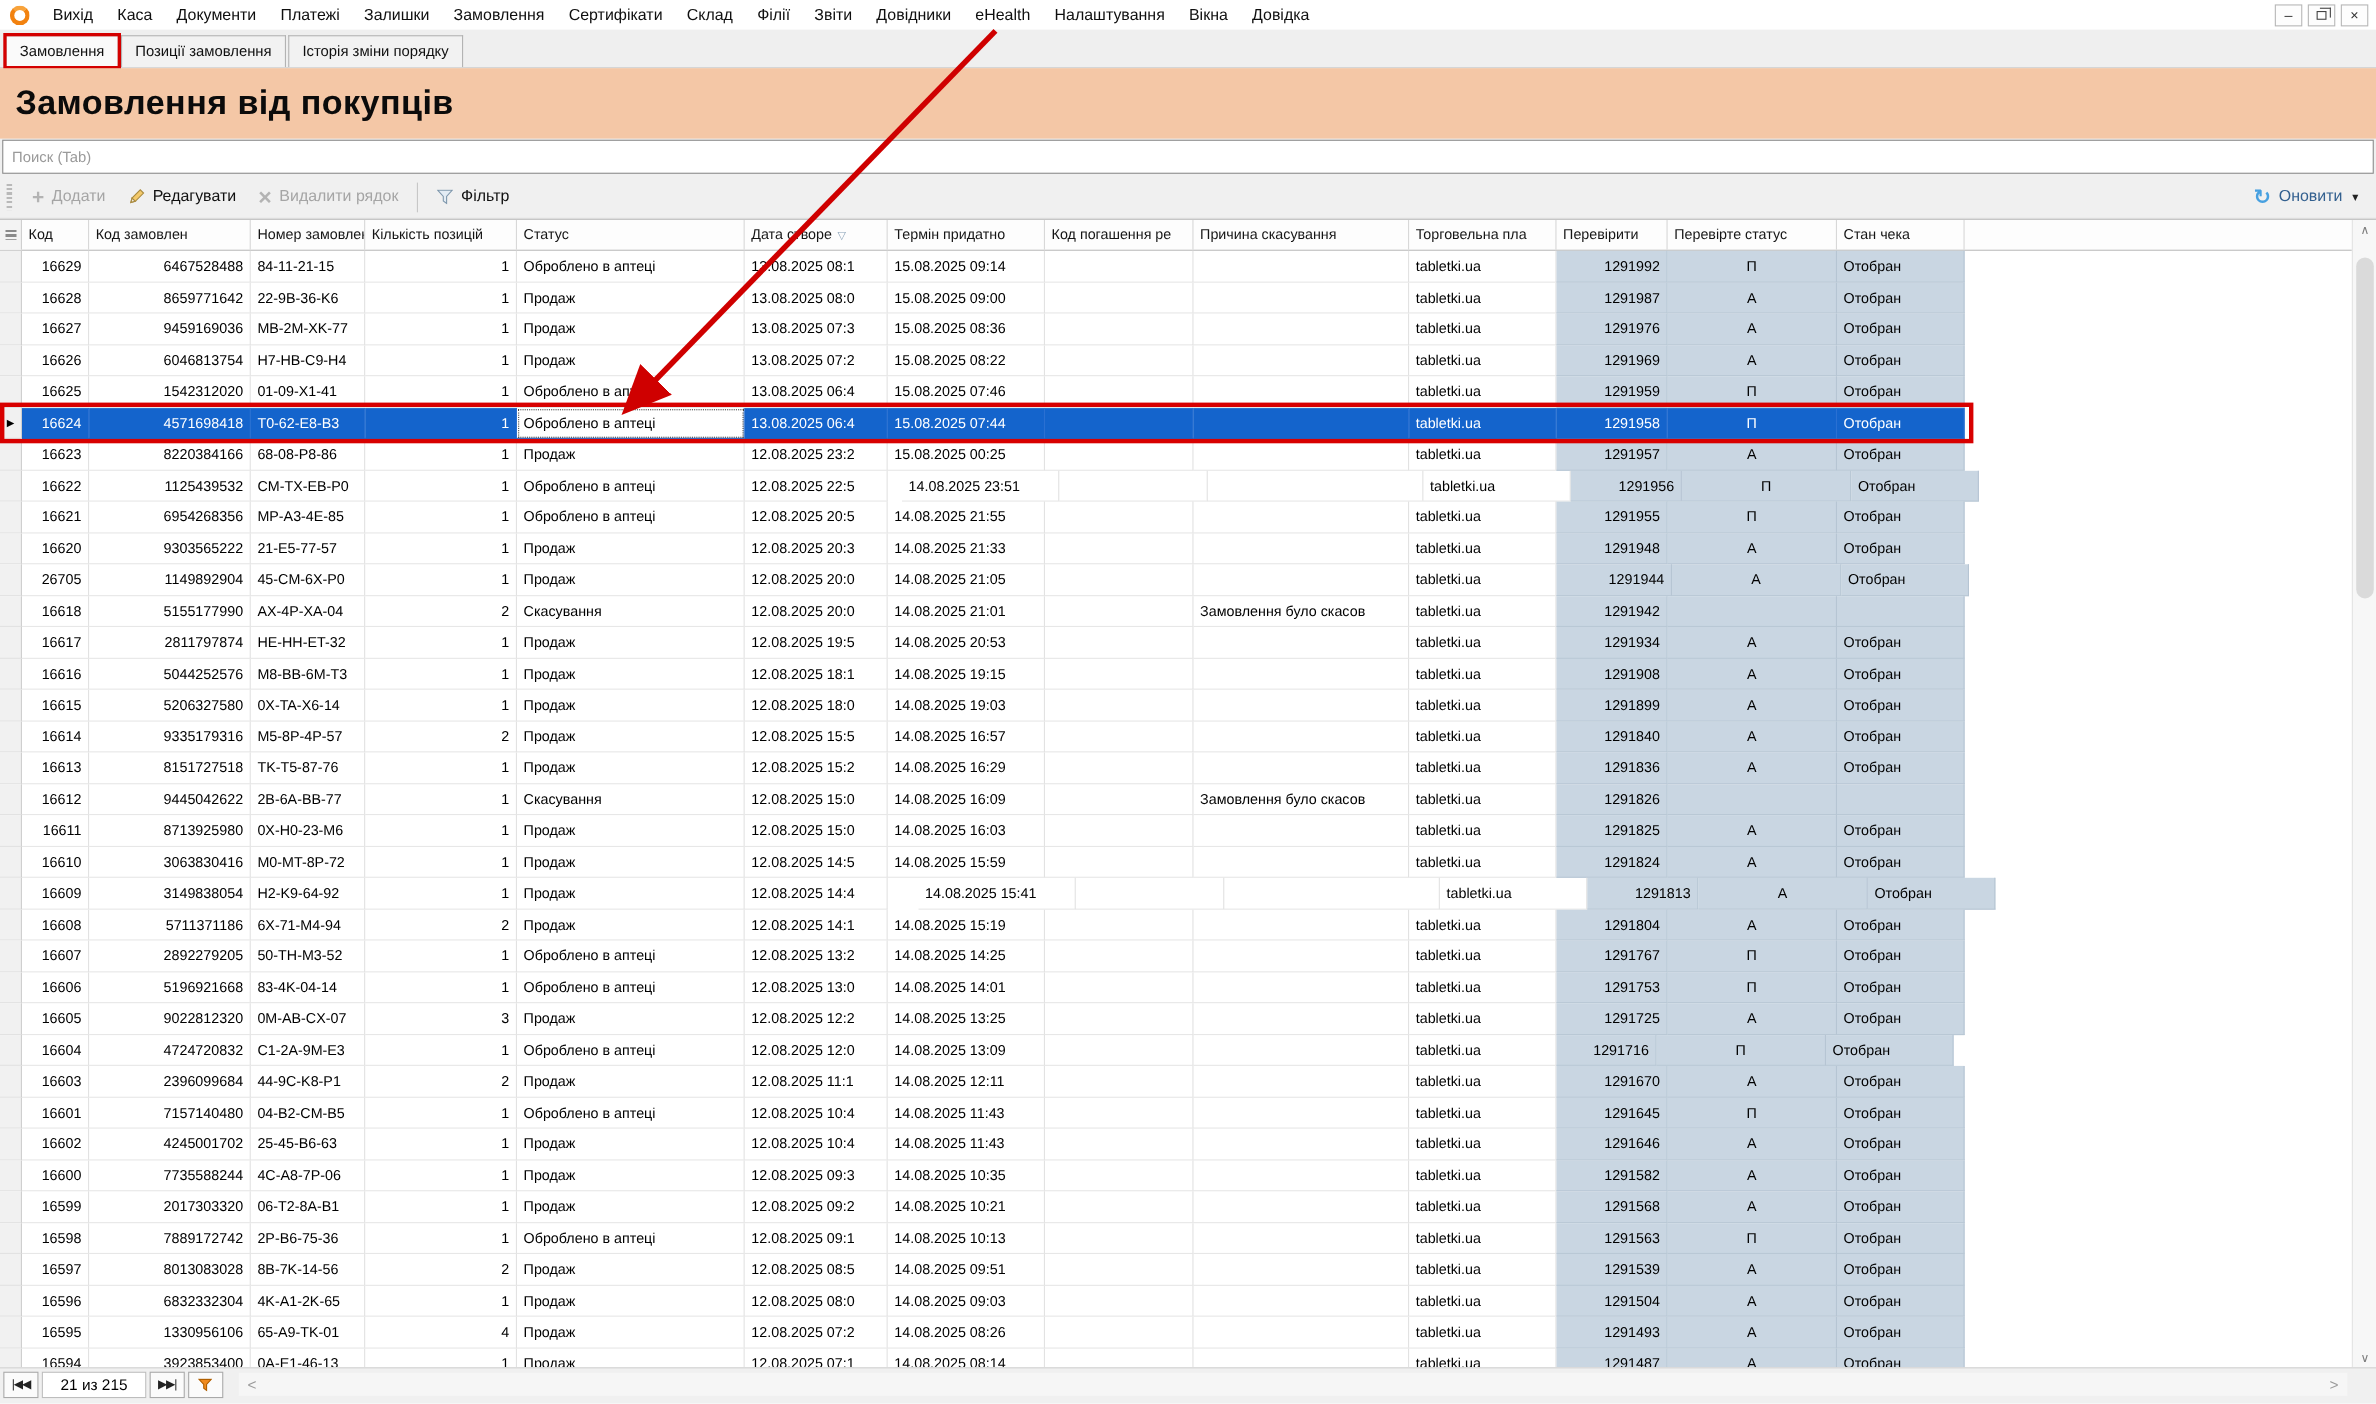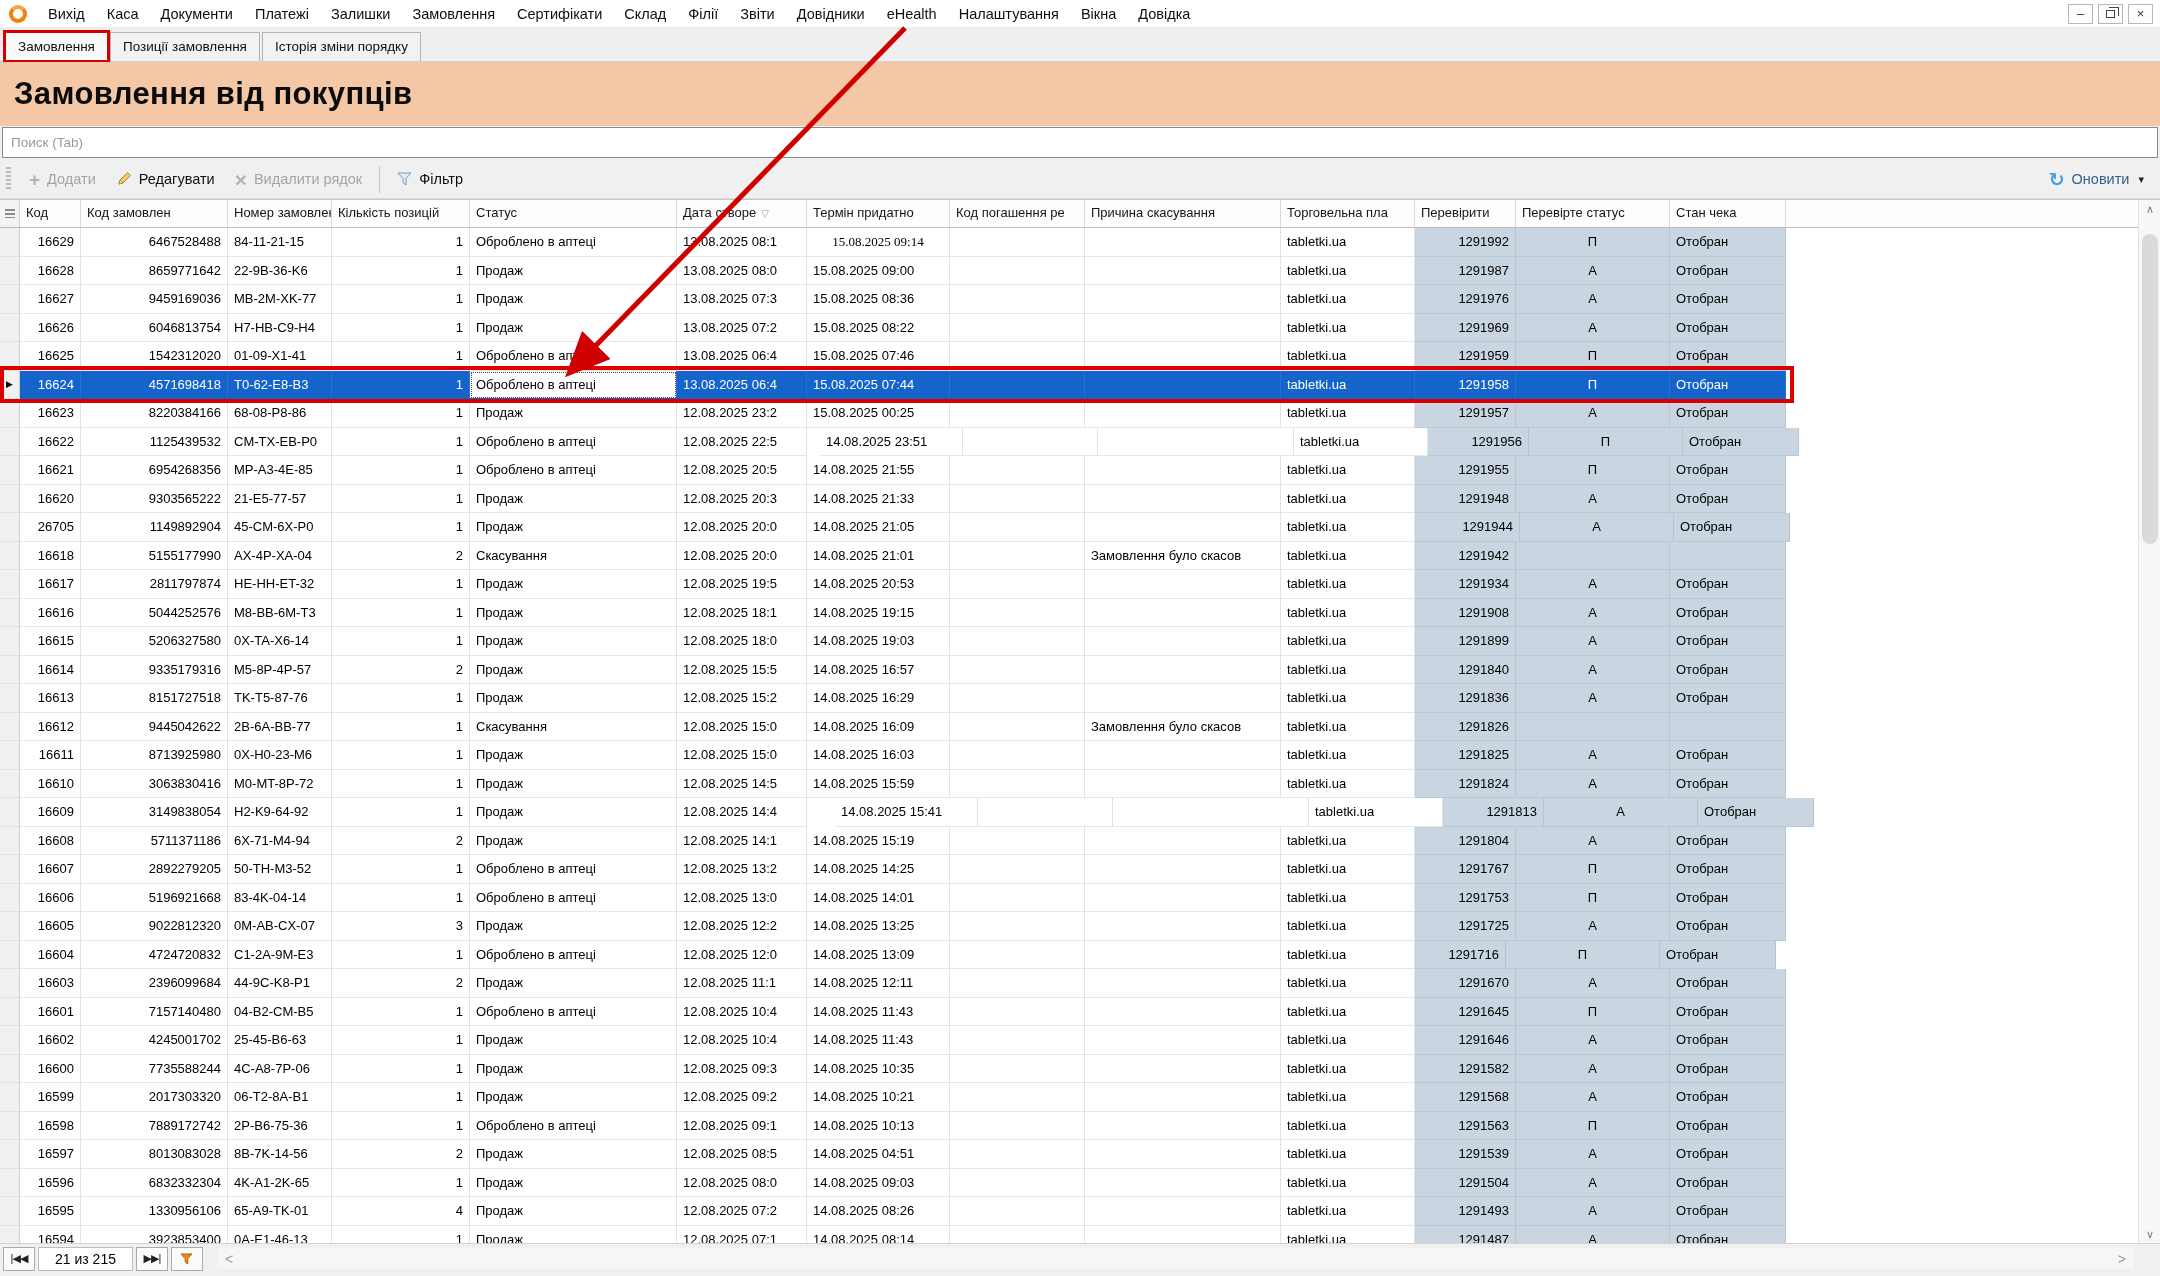--- a/index.html
+++ b/index.html
@@ -187,21 +187,21 @@
     </div>
   <div>
       <div class="row">
         <div class="marker"></div>
         <div class="cell" style="width: 61px; text-align: right;">16629</div>
         <div class="cell" style="width: 147px; text-align: right;">6467528488</div>
         <div class="cell" style="width: 104px; text-align: left;">84-11-21-15</div>
         <div class="cell" style="width: 138px; text-align: right;">1</div>
         <div class="cell" style="width: 207px; text-align: left;">Оброблено в аптеці</div>
         <div class="cell" style="width: 130px; text-align: left;">13.08.2025 08:1</div>
-        <div class="cell" style="width: 143px; text-align: center; font-family: Liberation Serif, serif;">15.08.2025 09:14</div>
+        <div class="cell" style="width: 143px; text-align: left;">15.08.2025 09:14</div>
         <div class="cell" style="width: 135px; text-align: left;"></div>
         <div class="cell" style="width: 196px; text-align: left;"></div>
         <div class="cell" style="width: 134px; text-align: left;">tabletki.ua</div>
         <div class="cell shaded" style="width: 101px; text-align: right;">1291992</div>
         <div class="cell shaded" style="width: 154px; text-align: center;">П</div>
         <div class="cell shaded" style="width: 116px; text-align: left;">Отобран</div>
       </div>
       <div class="row">
         <div class="marker"></div>
         <div class="cell" style="width: 61px; text-align: right;">16628</div>
@@ -699,21 +699,21 @@
         <div class="cell shaded" style="width: 116px; text-align: left;">Отобран</div>
       </div>
       <div class="row">
         <div class="marker"></div>
         <div class="cell" style="width: 61px; text-align: right;">16597</div>
         <div class="cell" style="width: 147px; text-align: right;">8013083028</div>
         <div class="cell" style="width: 104px; text-align: left;">8B-7K-14-56</div>
         <div class="cell" style="width: 138px; text-align: right;">2</div>
         <div class="cell" style="width: 207px; text-align: left;">Продаж</div>
         <div class="cell" style="width: 130px; text-align: left;">12.08.2025 08:5</div>
-        <div class="cell" style="width: 143px; text-align: left;">14.08.2025 04:51</div>
+        <div class="cell" style="width: 143px; text-align: left;">14.08.2025 09:51</div>
         <div class="cell" style="width: 135px; text-align: left;"></div>
         <div class="cell" style="width: 196px; text-align: left;"></div>
         <div class="cell" style="width: 134px; text-align: left;">tabletki.ua</div>
         <div class="cell shaded" style="width: 101px; text-align: right;">1291539</div>
         <div class="cell shaded" style="width: 154px; text-align: center;">А</div>
         <div class="cell shaded" style="width: 116px; text-align: left;">Отобран</div>
       </div>
       <div class="row">
         <div class="marker"></div>
         <div class="cell" style="width: 61px; text-align: right;">16596</div>

